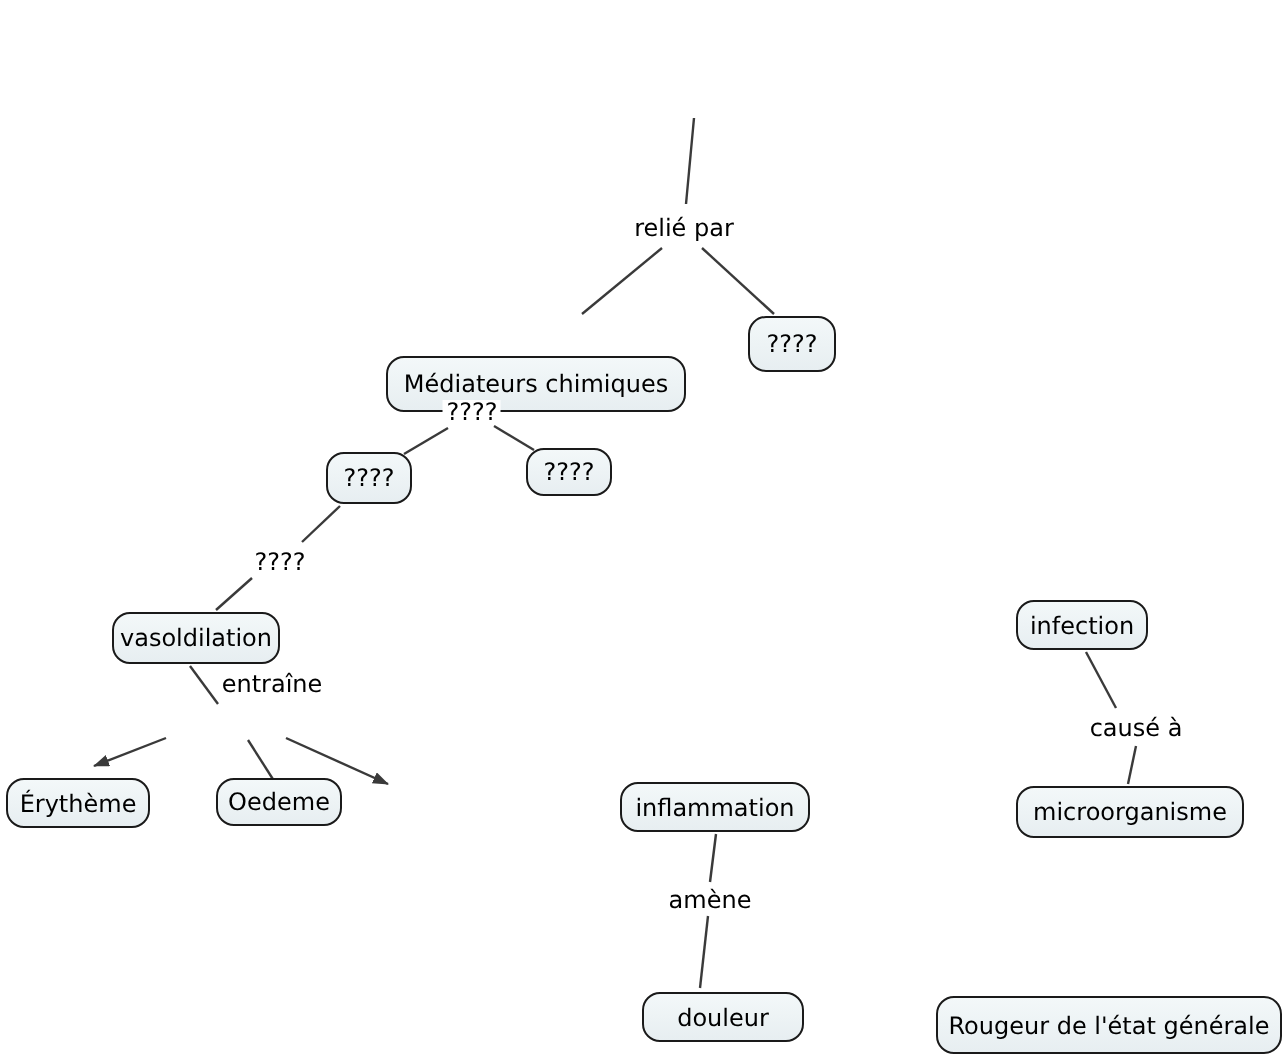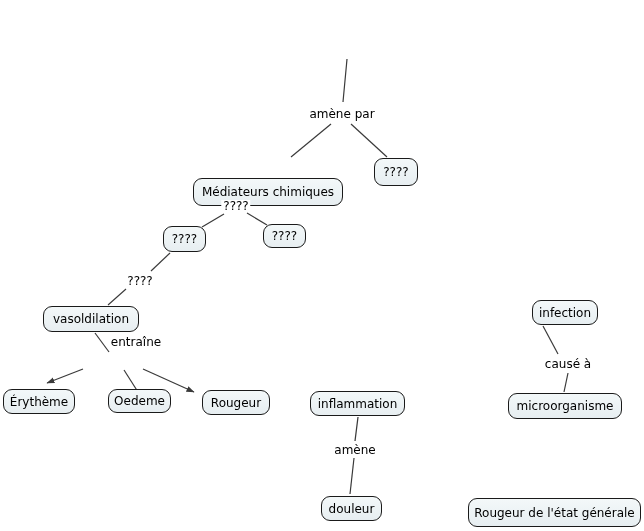--- a/index.html
+++ b/index.html
@@ -90,39 +90,38 @@
 
 
   <div class="node" style="left:193px;top:158px;width:150px;height:28px;margin-top:20px;">Médiateurs chimiques</div>
 
   <div class="node" style="left:374px;top:158px;width:44px;height:28px;">????</div>
 
   <div class="node" style="left:163px;top:226px;width:43px;height:26px;">????</div>
 
   <div class="node" style="left:263px;top:224px;width:43px;height:24px;">????</div>
 
-  <div class="node" style="left:43px;top:306px;width:96px;height:26px;">vasoldilation</div>
+  <div class="node" style="left:56px;top:306px;width:84px;height:26px;">vasoldilation</div>
 
   <div class="node" style="left:3px;top:389px;width:72px;height:25px;">Érythème</div>
 
   <div class="node" style="left:108px;top:389px;width:63px;height:24px;">Oedeme</div>
 
-  <div class="node" style="left:202px;top:390px;width:68px;height:25px;">Rougeur</div>
 
   <div class="node" style="left:310px;top:391px;width:95px;height:25px;">inflammation</div>
 
-  <div class="node" style="left:321px;top:496px;width:61px;height:25px;">douleur</div>
+  <div class="node" style="left:321px;top:496px;width:81px;height:25px;">douleur</div>
 
-  <div class="node" style="left:508px;top:300px;width:66px;height:25px;margin-left:24px;">infection</div>
+  <div class="node" style="left:508px;top:300px;width:66px;height:25px;">infection</div>
 
   <div class="node" style="left:508px;top:393px;width:114px;height:26px;">microorganisme</div>
 
   <div class="node" style="left:468px;top:498px;width:173px;height:29px;">Rougeur de l'état générale</div>
 
-  <div class="edge-label" style="left:342px;top:114px;">amène par</div>
+  <div class="edge-label" style="left:342px;top:114px;">relié par</div>
 
   <div class="edge-label" style="left:236px;top:206px;">????</div>
 
   <div class="edge-label" style="left:140px;top:281px;">????</div>
 
   <div class="edge-label" style="left:111px;top:342px;margin-left:25px;">entraîne</div>
 
   <div class="edge-label" style="left:355px;top:450px;">amène</div>
 
   <div class="edge-label" style="left:568px;top:364px;">causé à</div>

